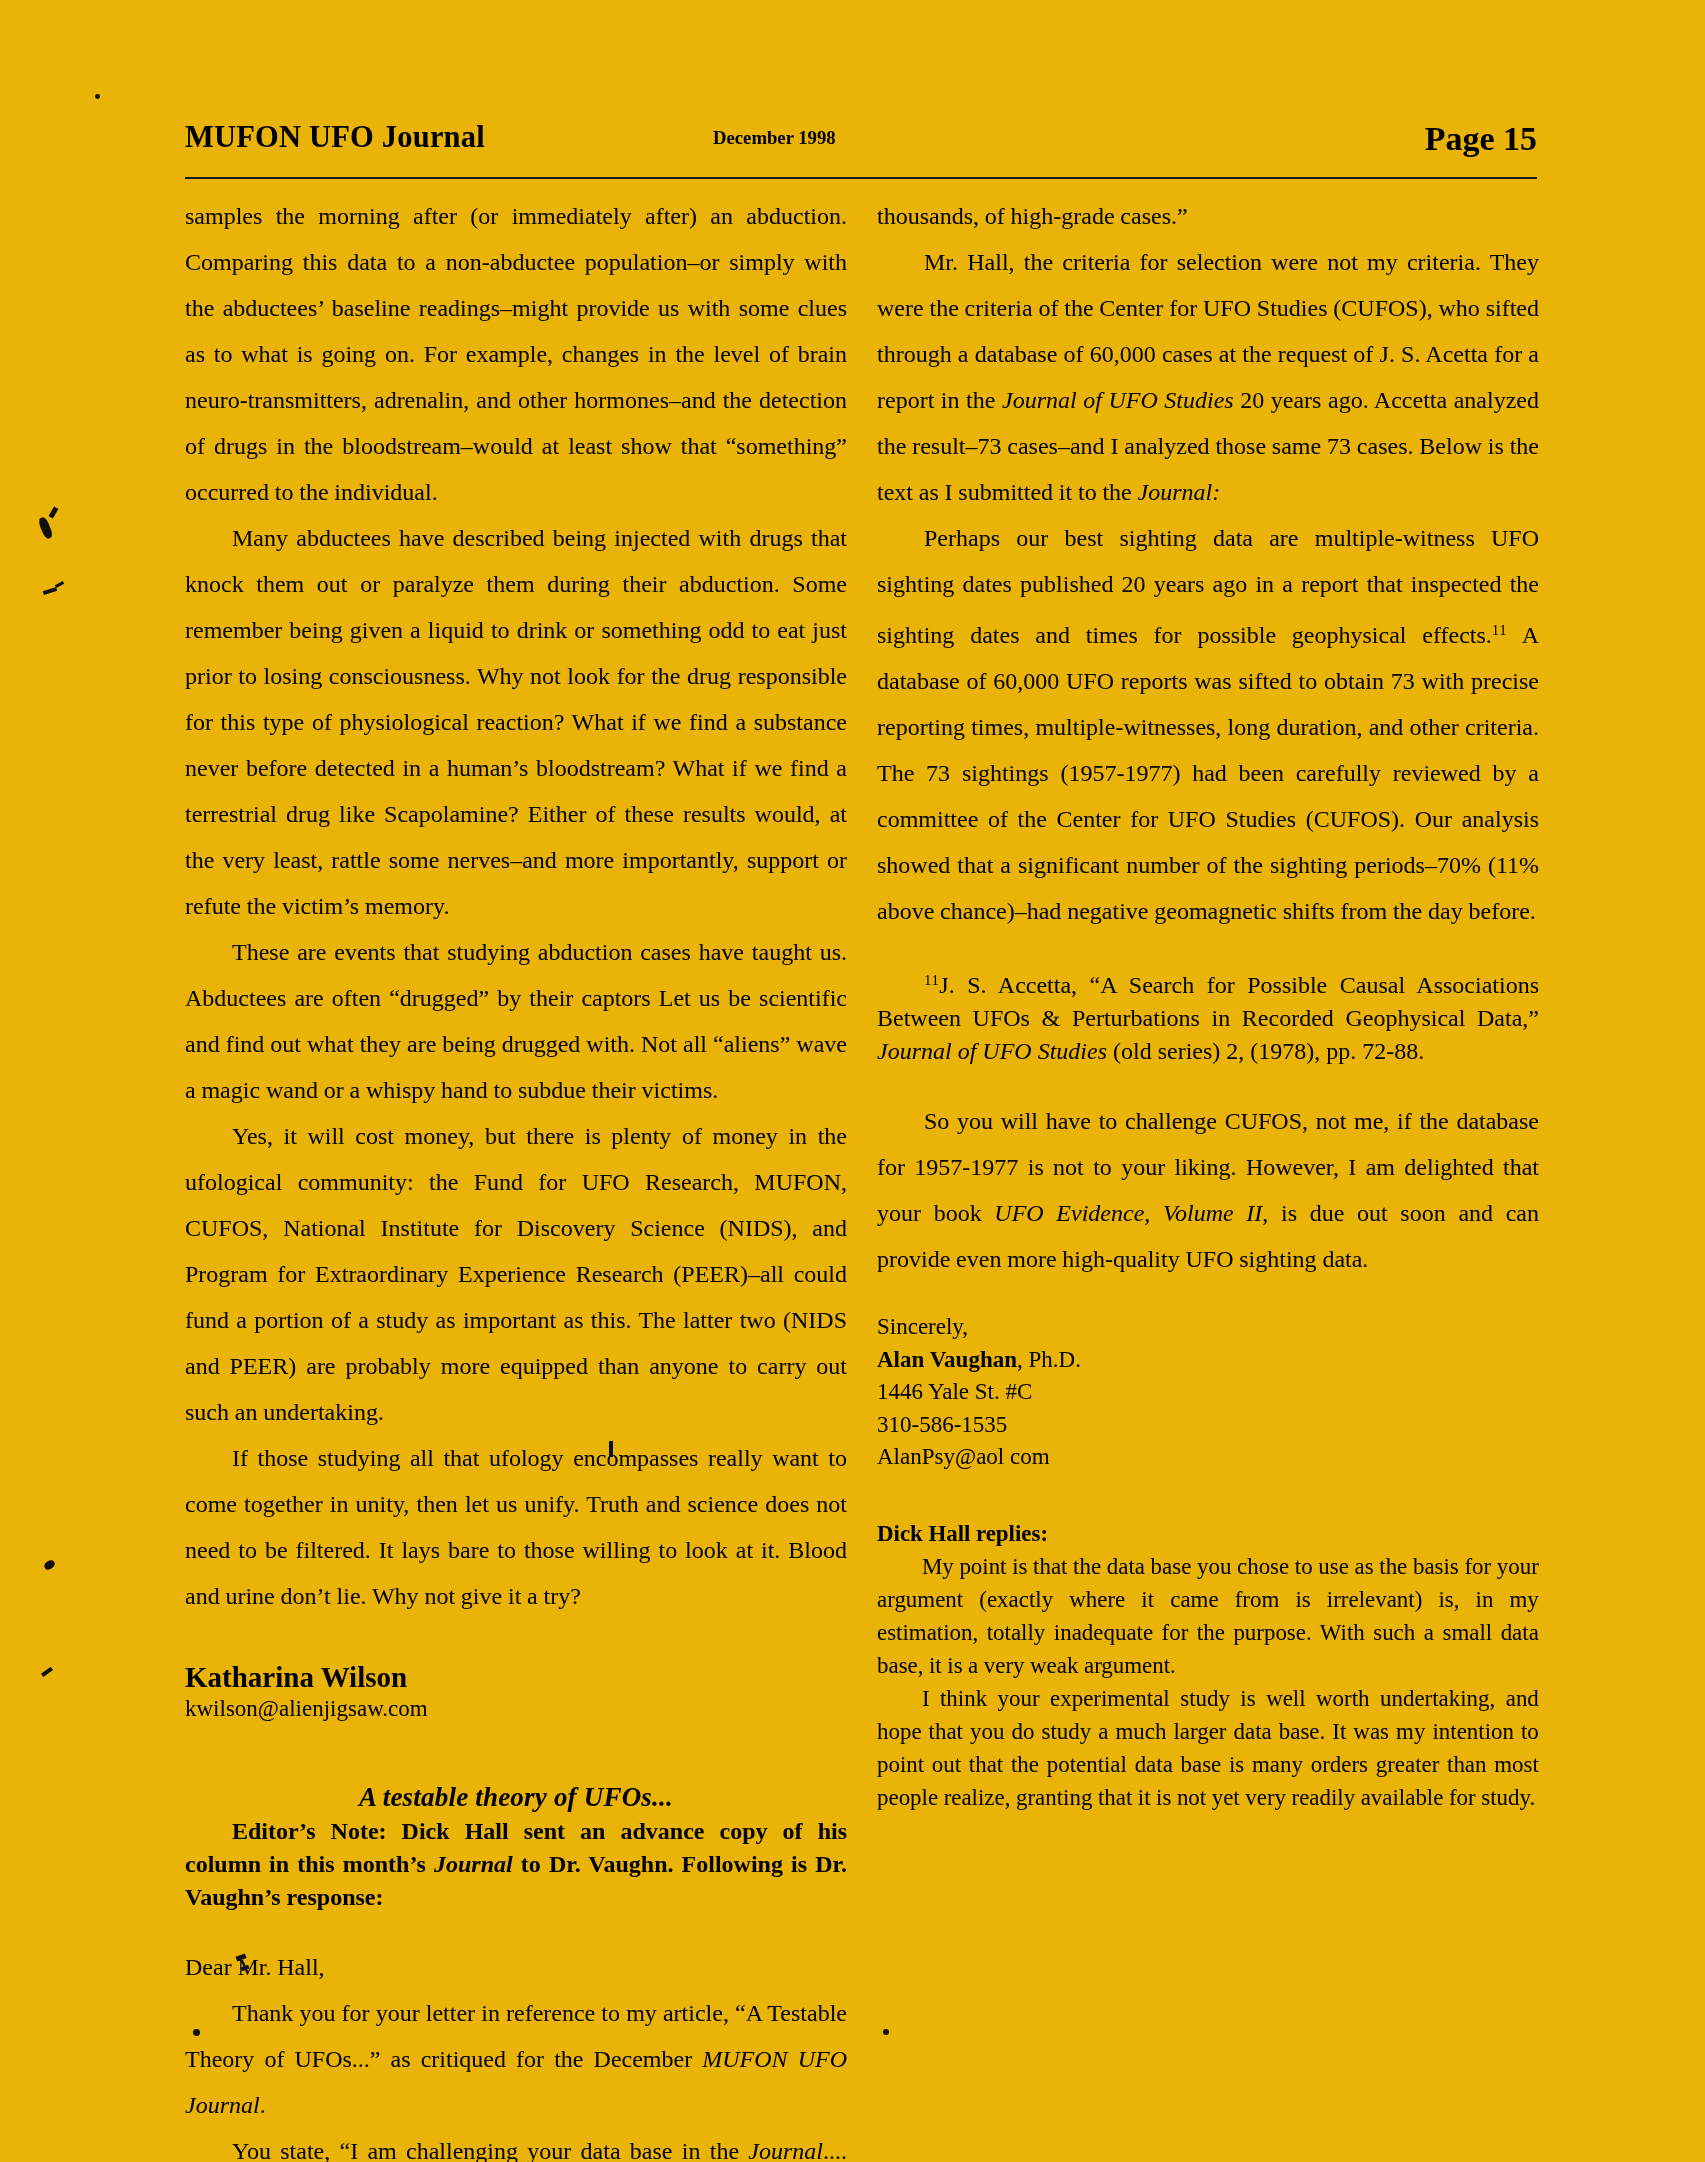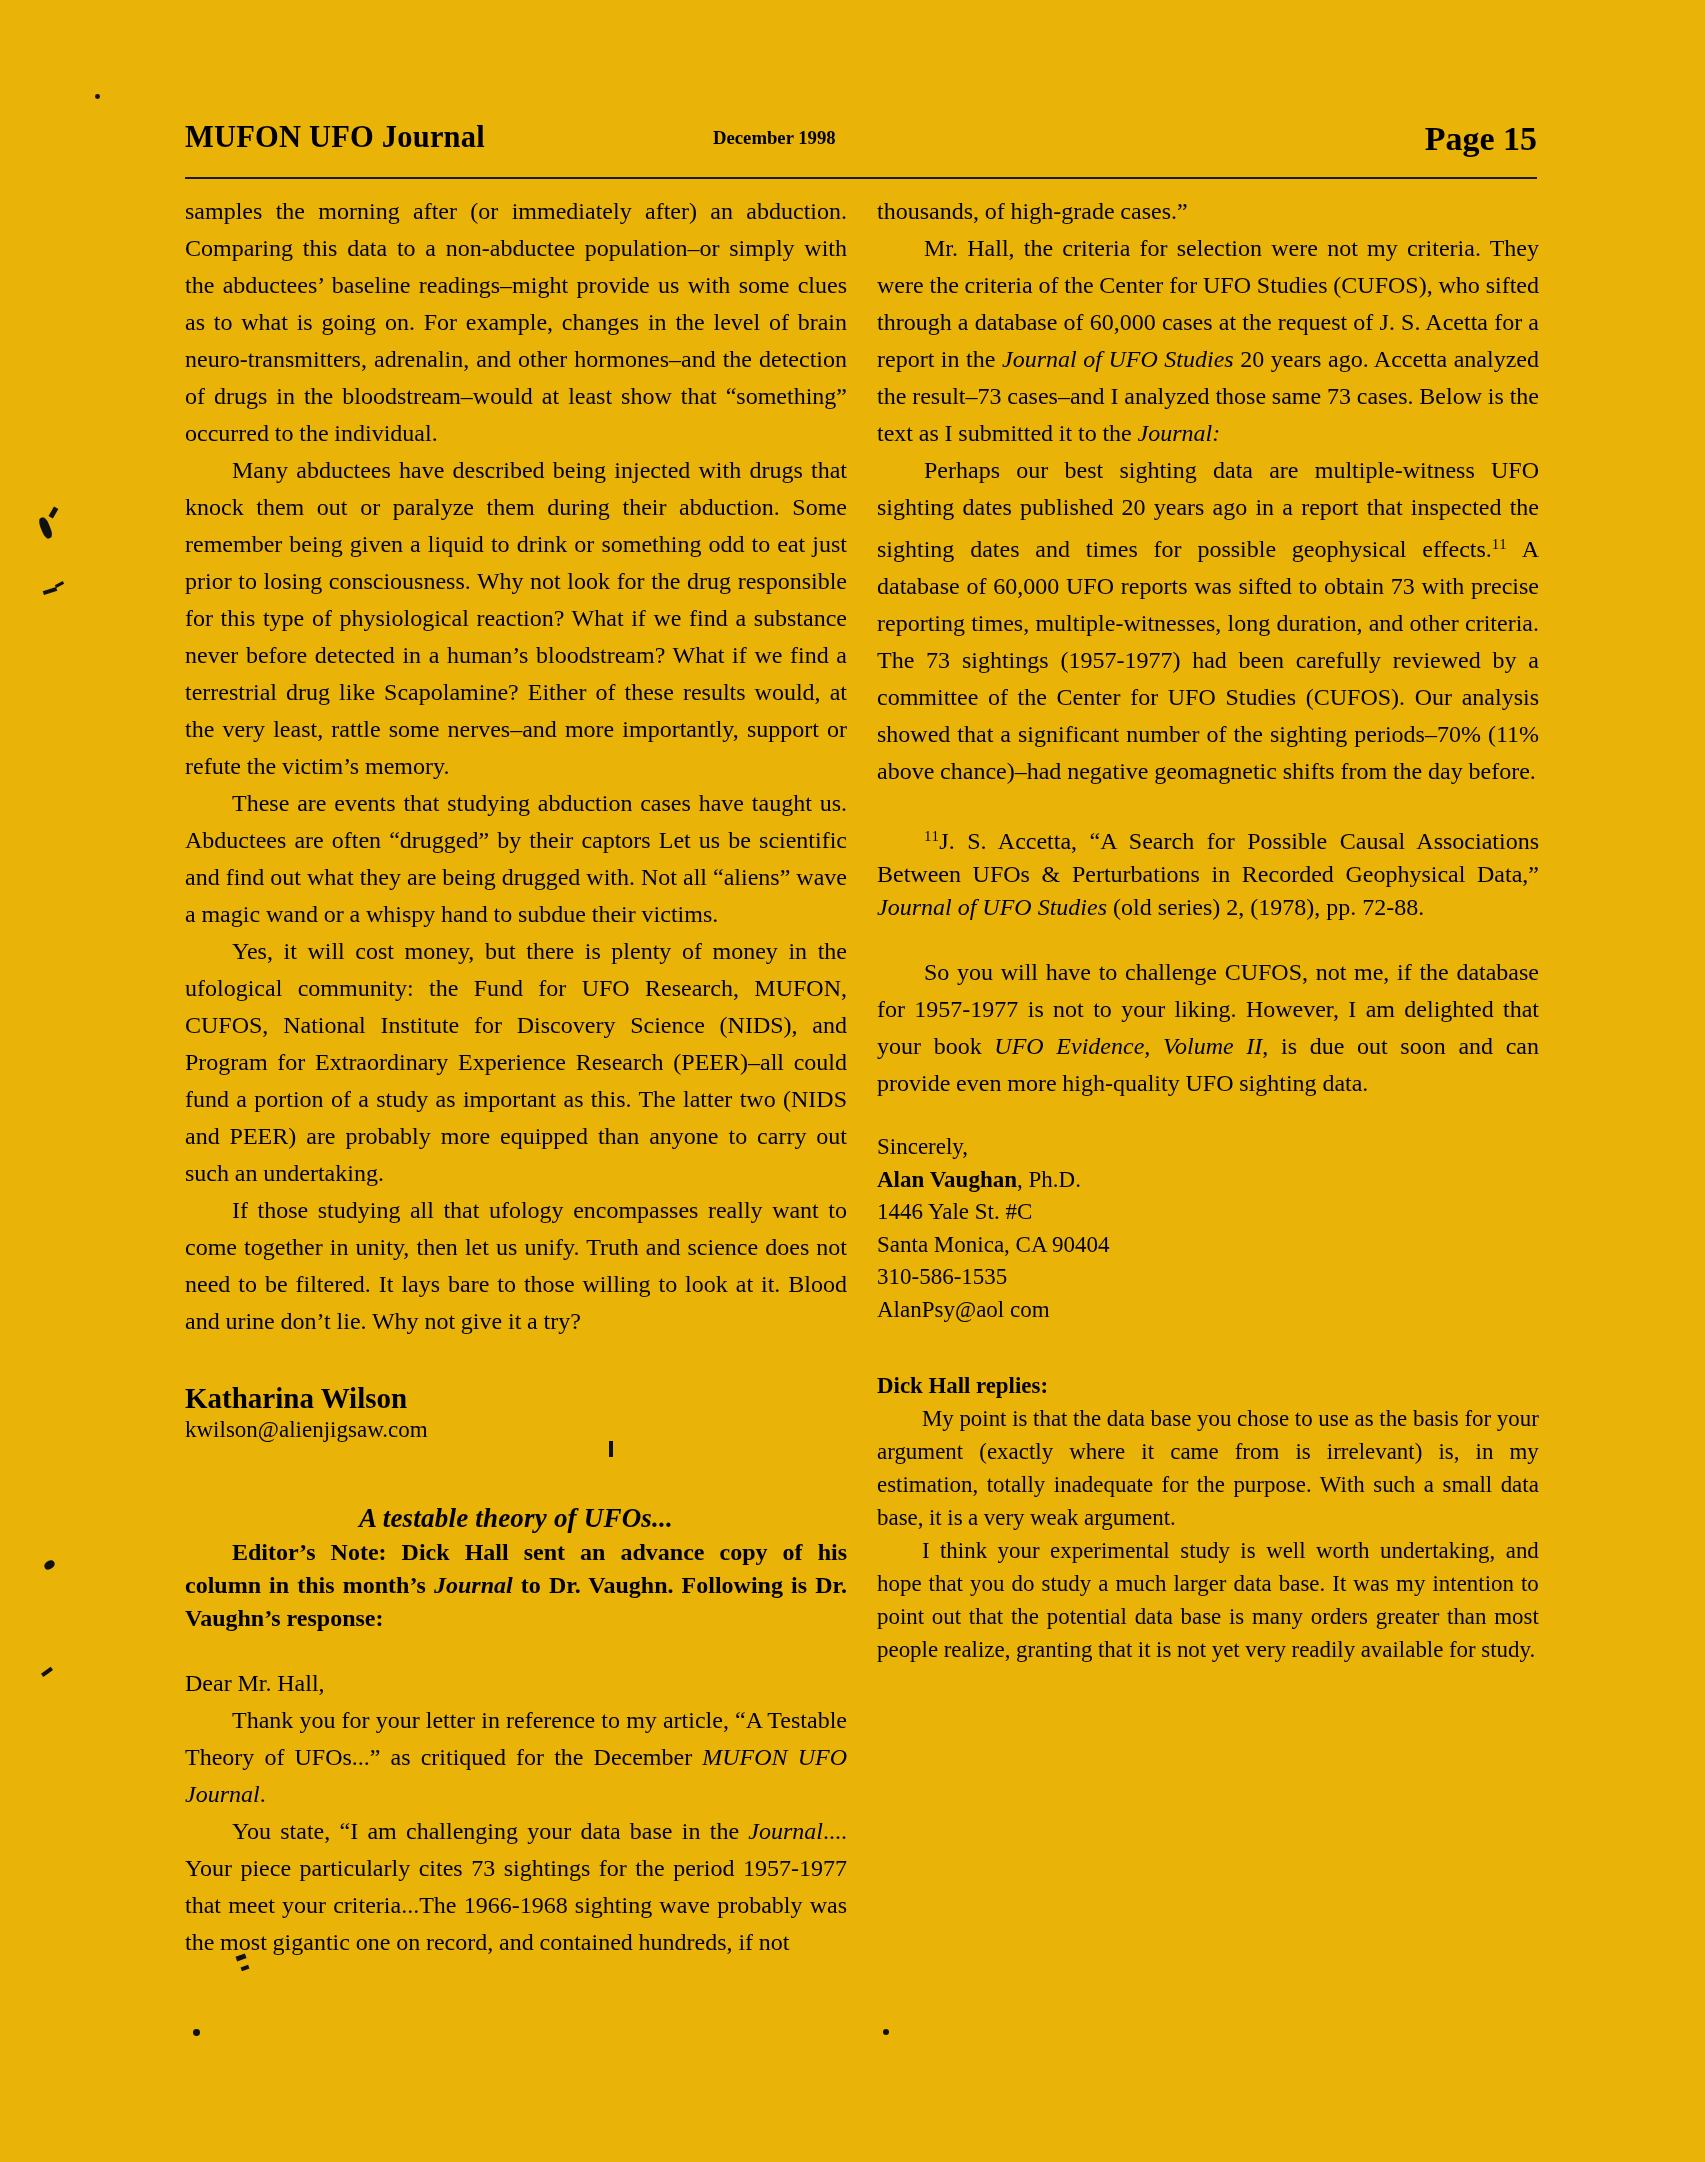--- a/index.html
+++ b/index.html
@@ -72,21 +72,21 @@
     position: absolute;
     top: 193px;
     width: 662px;
   }
   .col-left  { left: 185px; }
   .col-right { left: 877px; }
 
   p.para {
     margin: 0;
     font-size: 24px;
-    line-height: 37px;
+    line-height: 46px;
     text-align: justify;
     text-indent: 47px;
     -webkit-hyphens: none;
     hyphens: none;
     word-spacing: -0.2px;
   }
   p.para.noind { text-indent: 0; }
   p.para.flush { text-align: left; }
 
   
@@ -223,21 +223,20 @@
 
     <div class="gap-m"></div>
 
     <p class="para"><span>So you will have to challenge CUFOS, not me, if the database for 1957-1977 is not to your liking. However, I am delighted that your book </span><i>UFO Evidence,</i> <i>Volume II</i><span>, is due out soon and can provide even more high-quality UFO sighting data.</span></p>
 
     <div class="gap-m"></div>
 
     <p class="sig-line">Sincerely,</p>
     <p class="sig-line"><b>Alan Vaughan</b><span>, Ph.D.</span></p>
     <p class="sig-line">1446 Yale St. #C</p>
-    <p class="sig-line">Santa Monica, CA 90404</p>
     <p class="sig-line">310-586-1535</p>
     <p class="sig-line">AlanPsy@aol com</p>
 
     <div class="gap-l"></div>
 
     <div class="condensed">
       <p class="para noind flush" style="font-weight:bold;">Dick Hall replies:</p>
       <p class="para">My point is that the data base you chose to use as the basis for your argument (exactly where it came from is irrelevant) is, in my estimation, totally inadequate for the purpose.  With such a small data base, it is a very weak argument.</p>
       <p class="para">I think your experimental study is well worth undertaking, and hope that you do study a much larger data base.  It was my intention to point out that the potential data base is many orders greater than most people realize, granting that it is not yet very readily available for study.</p>
     </div>

